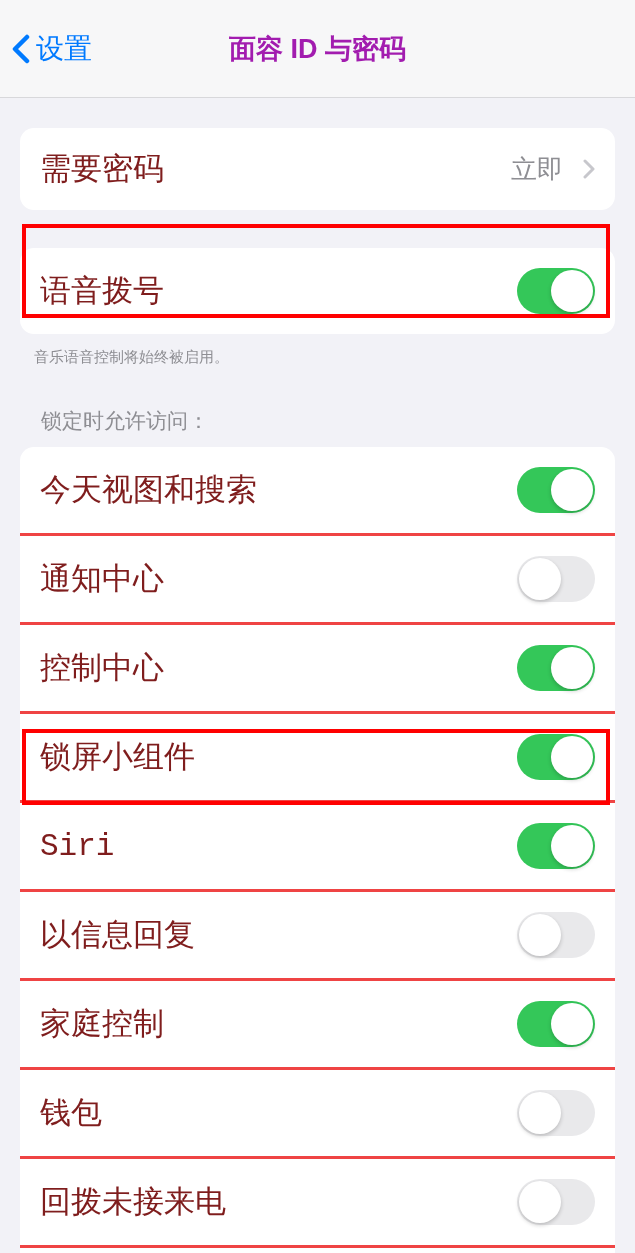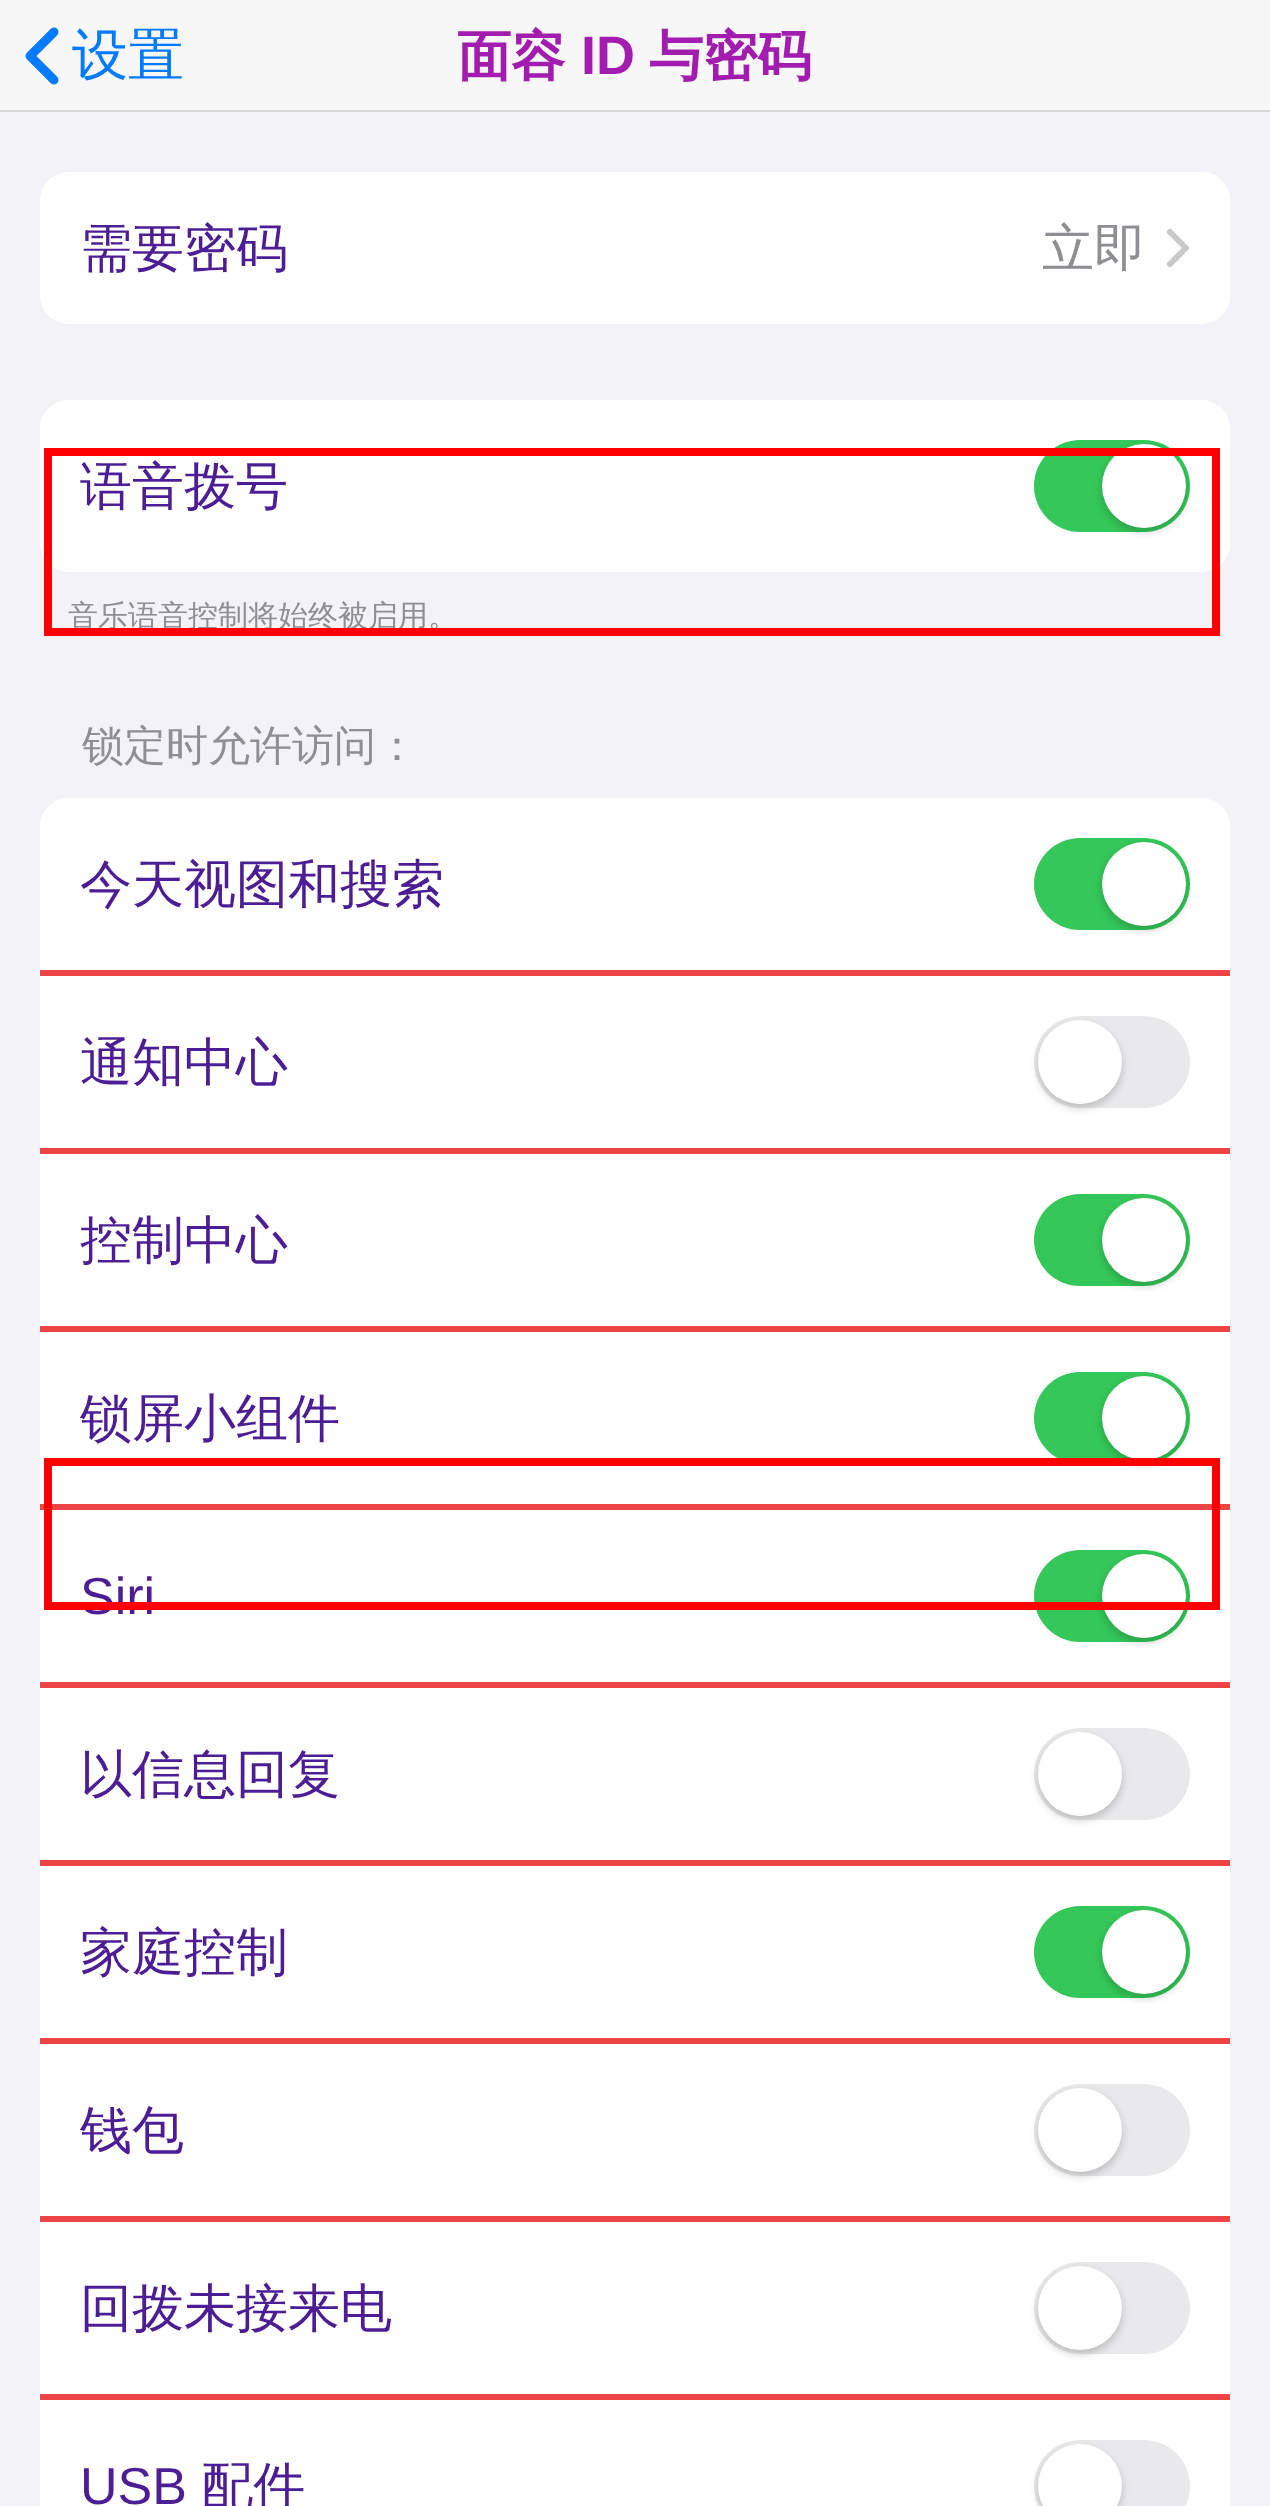--- a/index.html
+++ b/index.html
@@ -8,21 +8,21 @@
       box-sizing: border-box;
       font-family: -apple-system, BlinkMacSystemFont, "Helvetica Neue", sans-serif;
     }
     body {
       width: 635px;
       height: 1253px;
       background: #f2f2f7;
       overflow: hidden;
     }
     .header {
-      height: 56px;
+      height: 98px;
       background: #f7f7f8;
       border-bottom: 1px solid #d8d8db;
       display: flex;
       align-items: center;
       padding: 0 12px;
       position: relative;
     }
     .back-btn {
       display: flex;
       align-items: center;
@@ -60,27 +60,28 @@
       align-items: center;
       justify-content: space-between;
       padding: 20px 20px;
       min-height: 76px;
       border-bottom: 3px solid #ef4444;
     }
     .row:last-child {
       border-bottom: none;
     }
     .row-label {
-      font-size: 26px;
-      color: #4c1d95;
+      font-size: 31px;
+      color: #7f1d1d;
+      font-family: Liberation Mono, monospace;
     }
     .row-value-wrap {
       display: flex;
       align-items: center;
-      gap: 10px;
+      gap: 20px;
     }
     .row-value {
       font-size: 26px;
       color: #8e8e93;
     }
     .chevron-right {
       width: 12px;
       height: 20px;
       color: #c7c7cc;
     }

